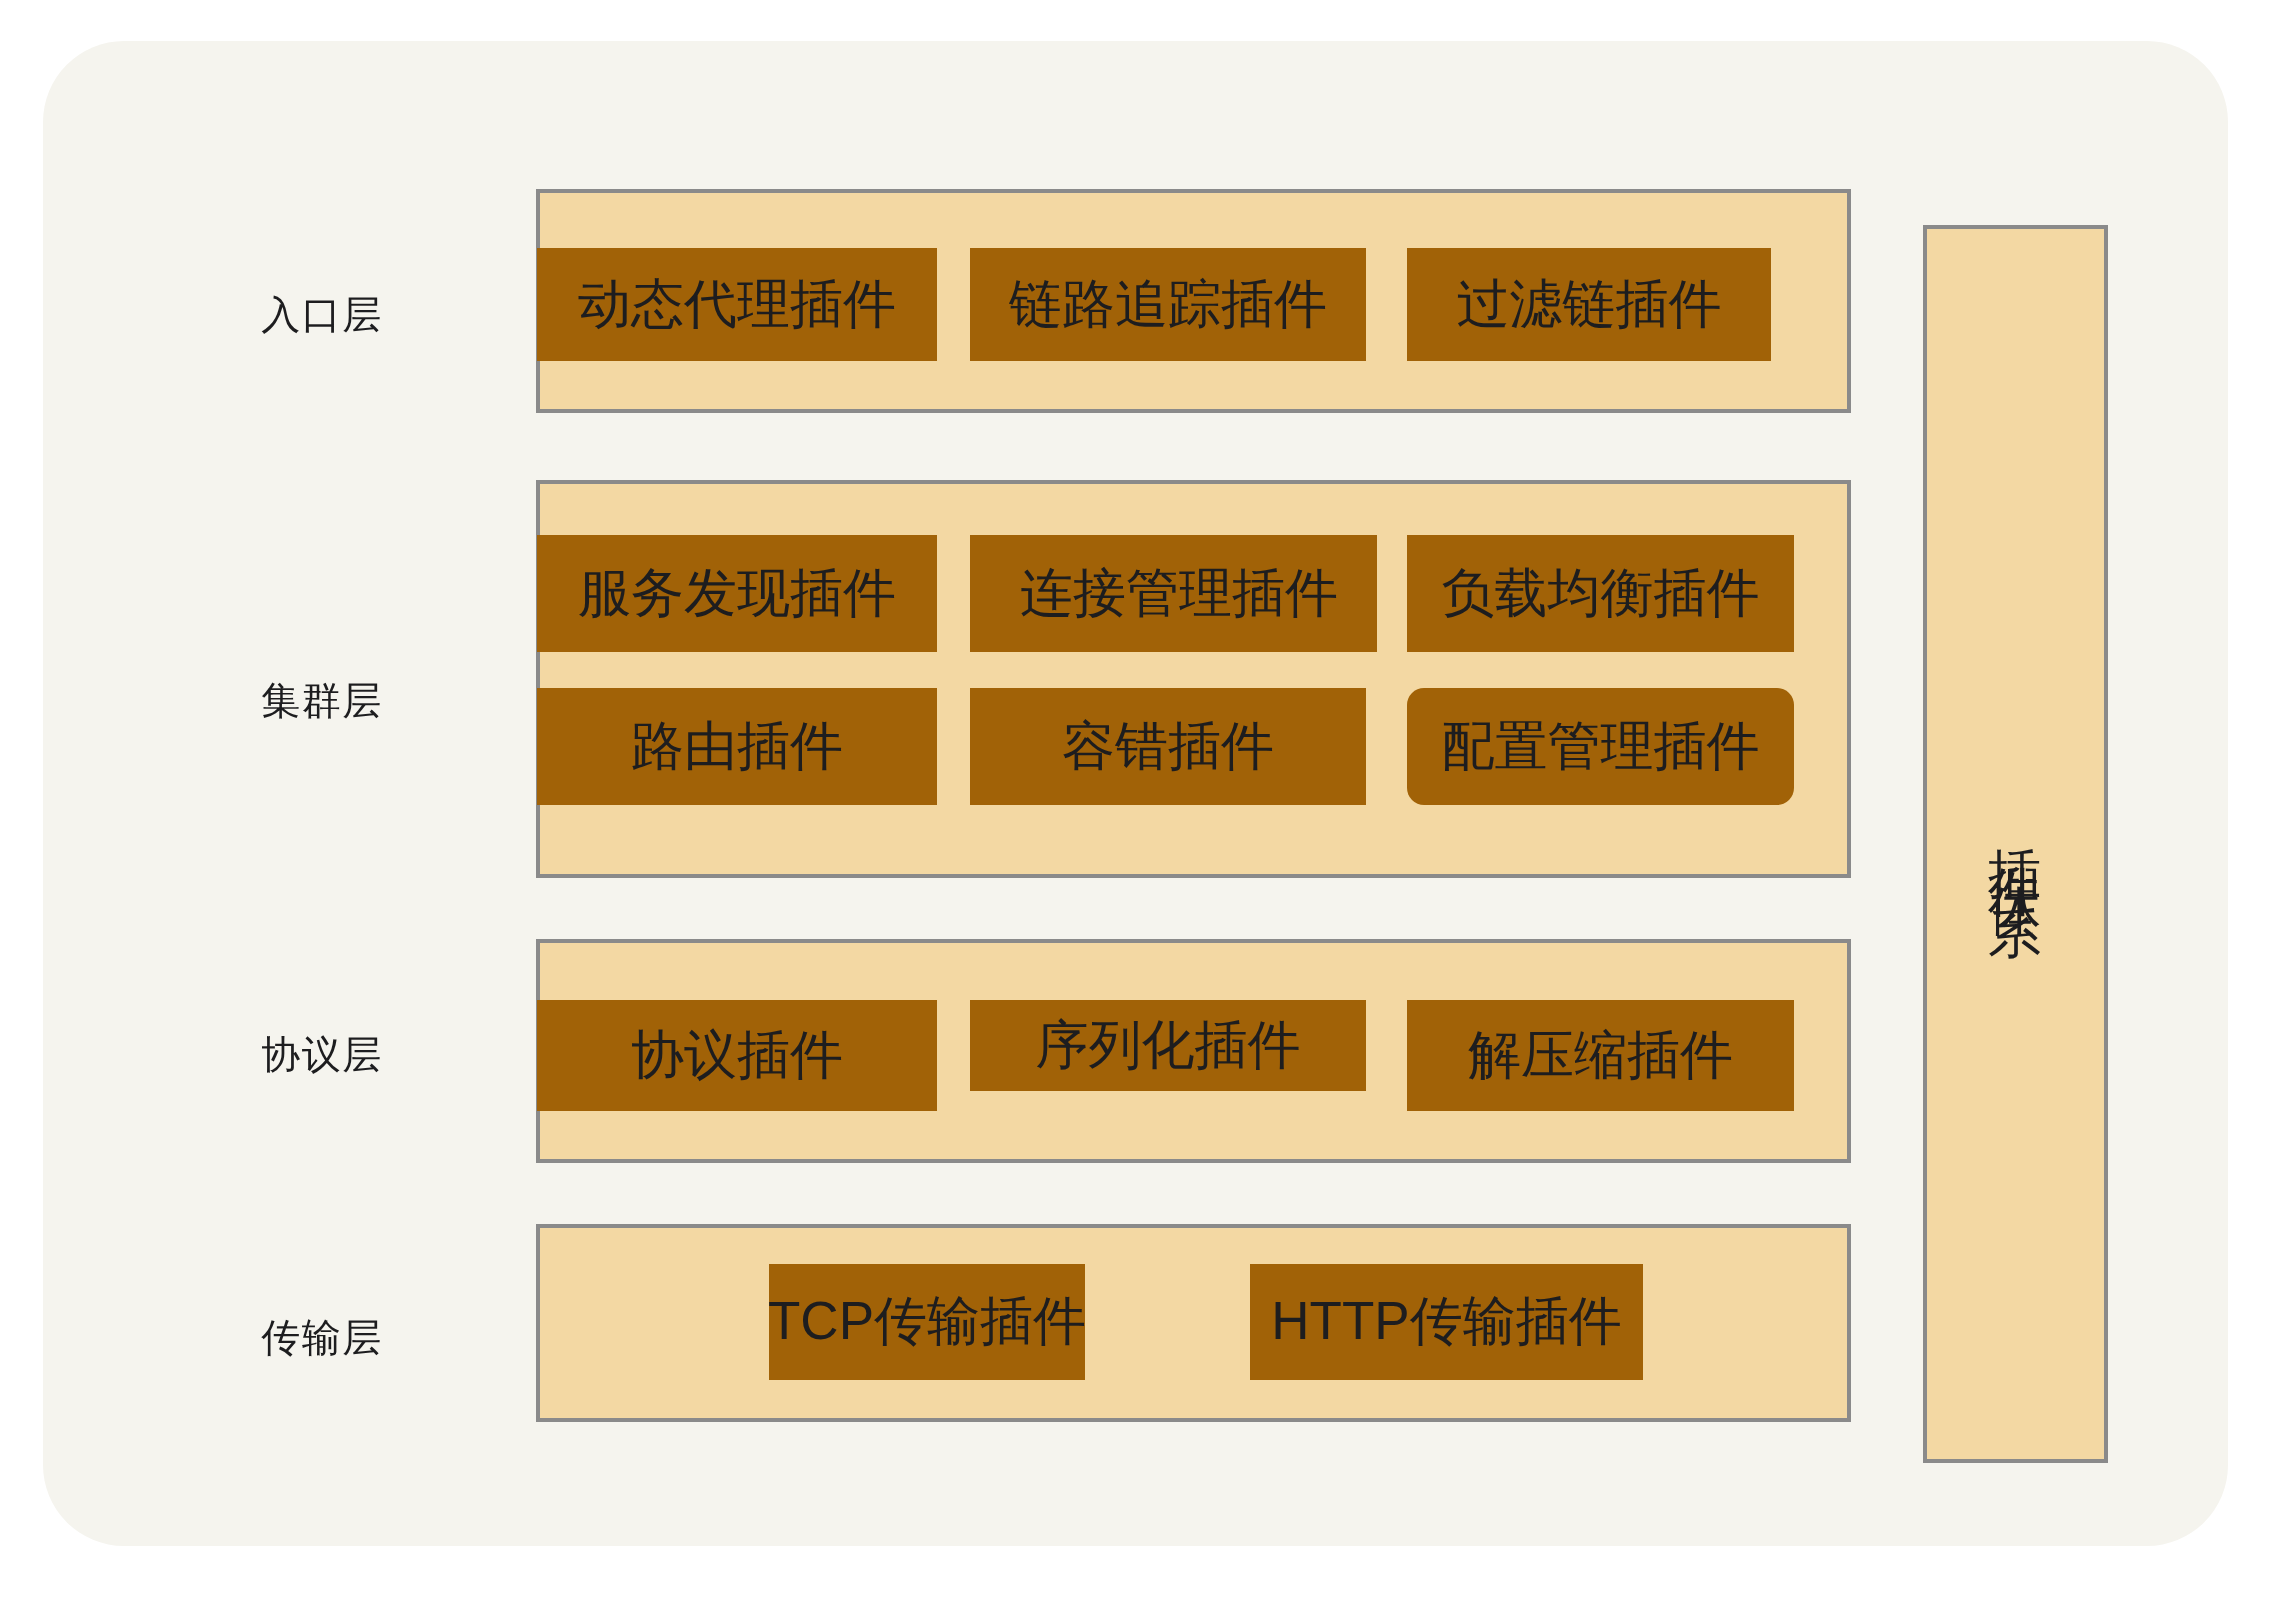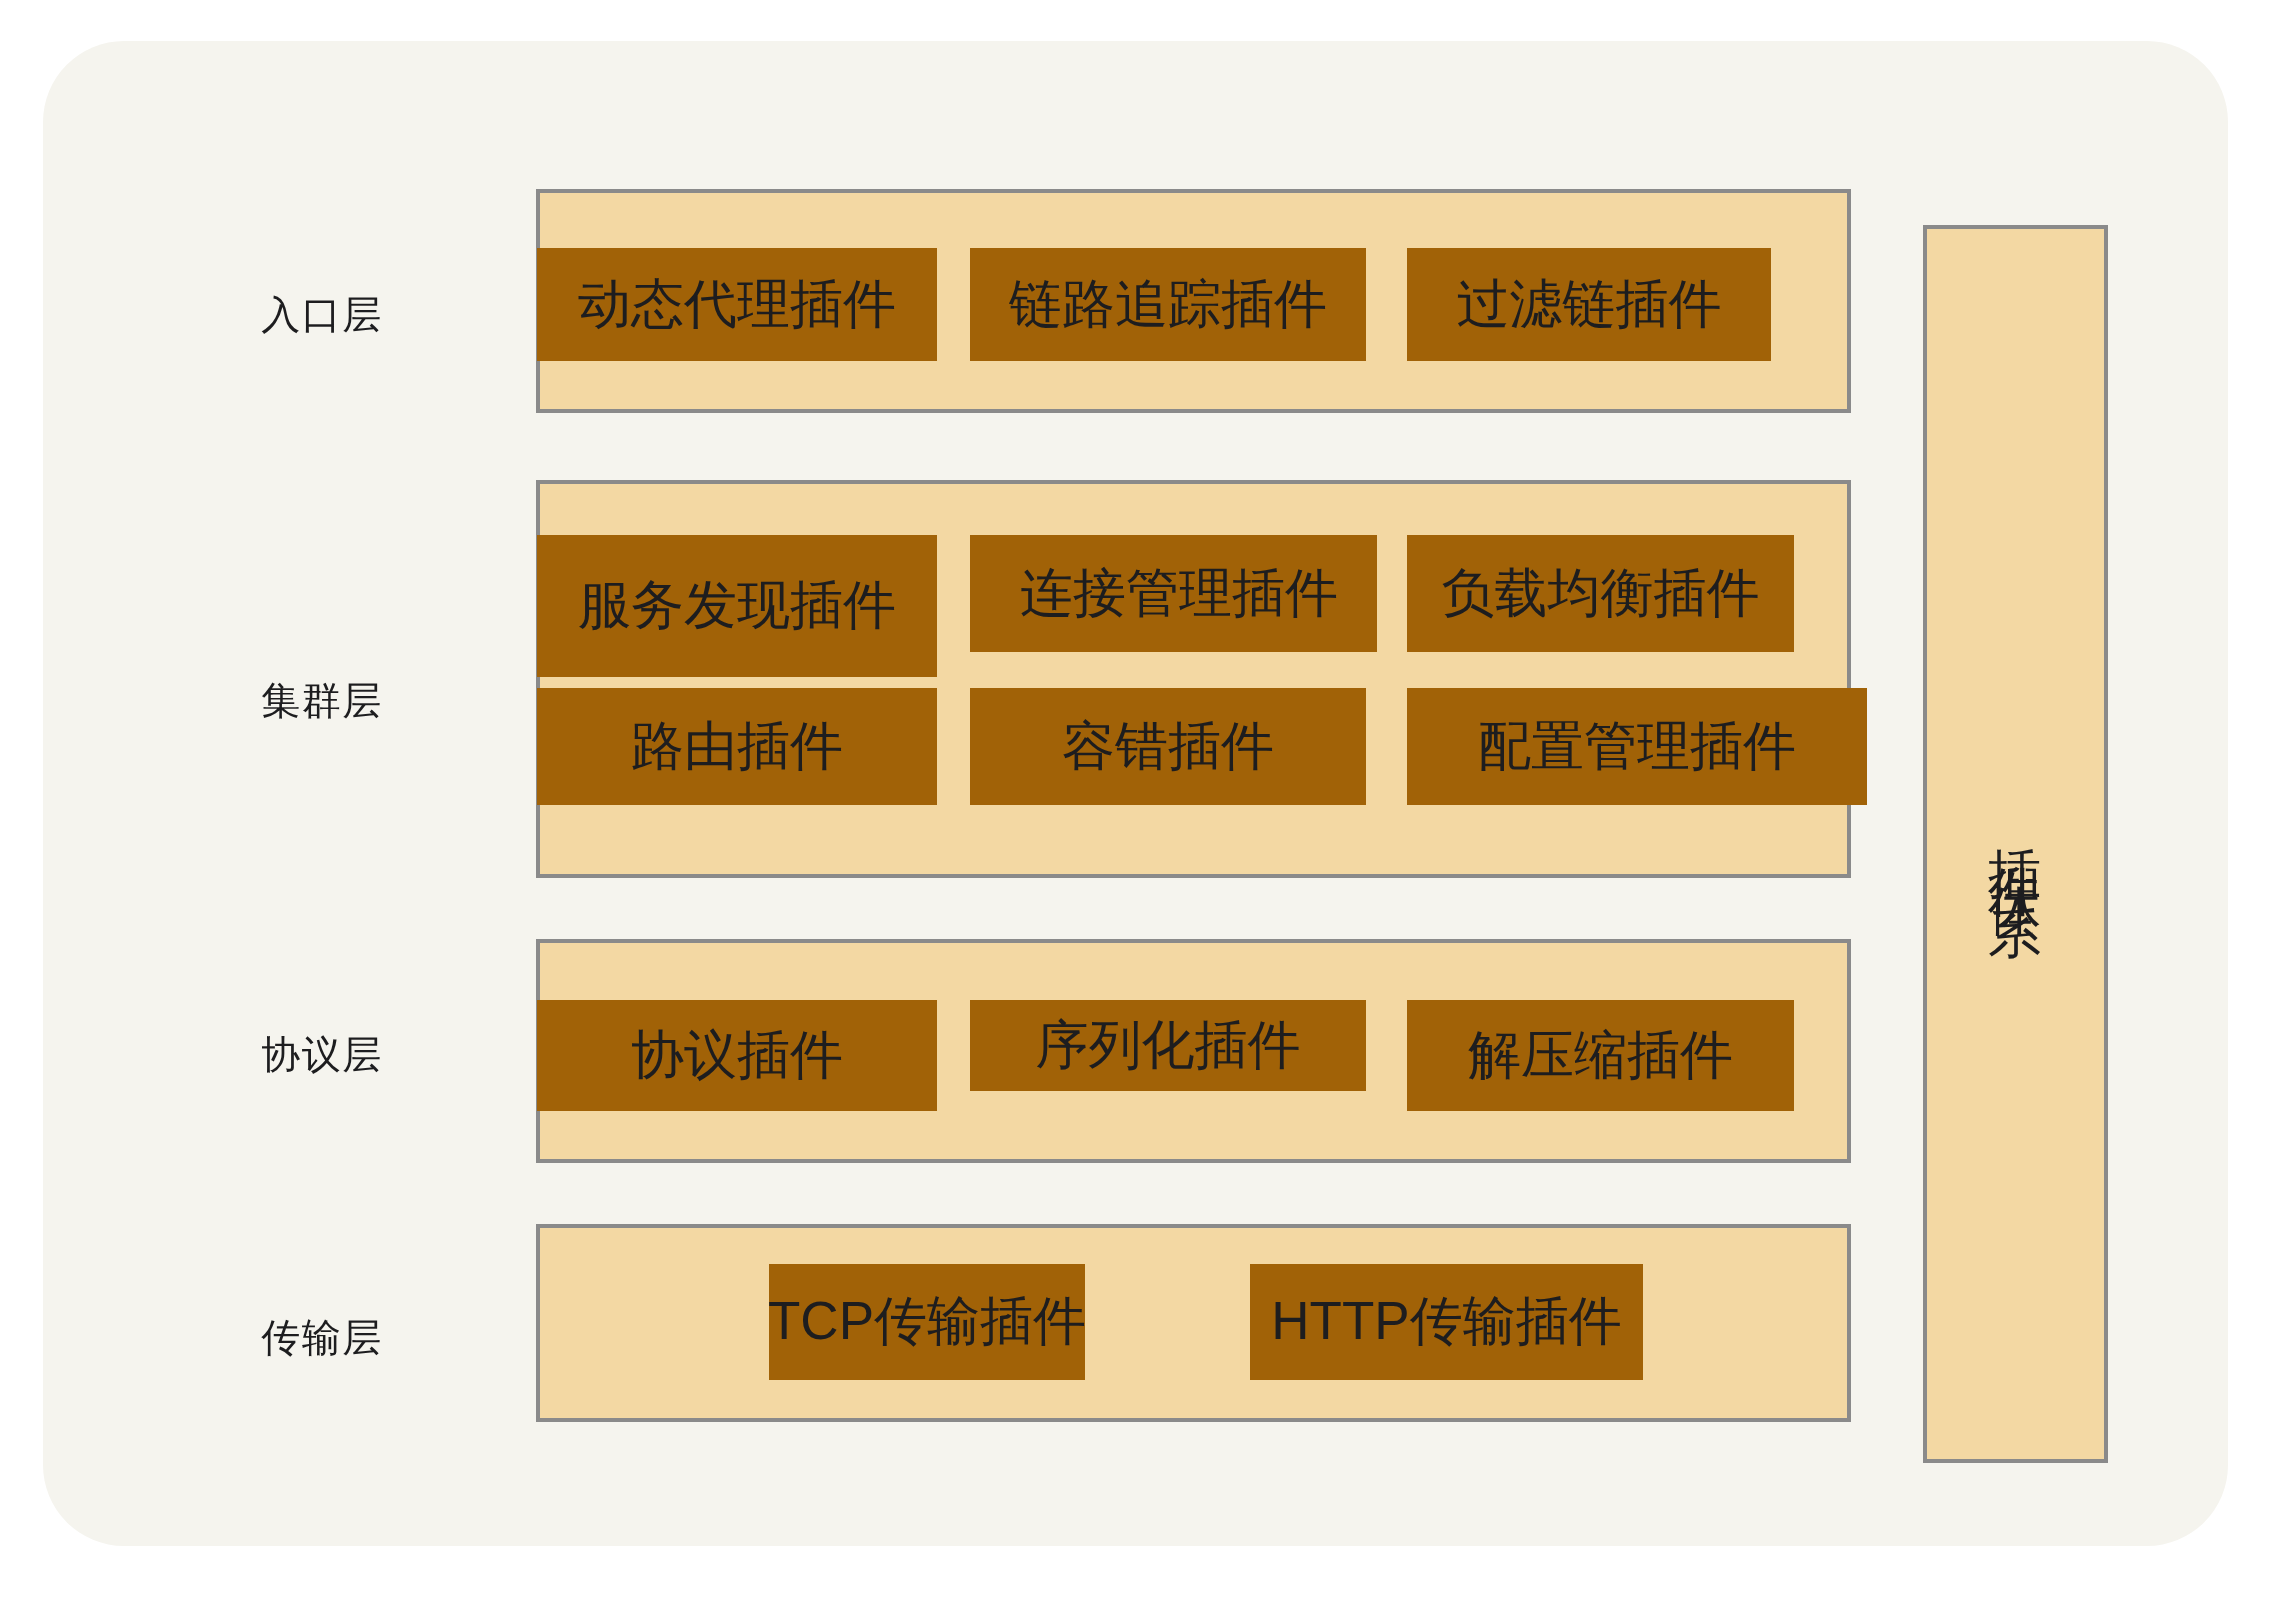--- a/index.html
+++ b/index.html
@@ -81,26 +81,26 @@
 <div class="page">
   <div class="canvas">
     <div id="rows-root">
         <div class="layer-label" style="top: 244px;">入口层</div>
         <div class="layer-box" style="top: 148px; height: 224px;"></div>
         <div class="plugin-box" style="left: 494px; top: 207px; width: 400px; height: 113px;">动态代理插件</div>
         <div class="plugin-box" style="left: 927px; top: 207px; width: 396px; height: 113px;">链路追踪插件</div>
         <div class="plugin-box" style="left: 1364px; top: 207px; width: 364px; height: 113px;">过滤链插件</div>
         <div class="layer-label" style="top: 630px;">集群层</div>
         <div class="layer-box" style="top: 439px; height: 398px;"></div>
-        <div class="plugin-box" style="left: 494px; top: 494px; width: 400px; height: 142px; text-align: right;">服务发现插件</div>
+        <div class="plugin-box" style="left: 494px; top: 494px; width: 400px; height: 117px; text-align: right;">服务发现插件</div>
         <div class="plugin-box" style="left: 927px; top: 494px; width: 396px; height: 117px; padding-left: 11px;">连接管理插件</div>
         <div class="plugin-box" style="left: 1364px; top: 494px; width: 387px; height: 117px;">负载均衡插件</div>
         <div class="plugin-box" style="left: 494px; top: 647px; width: 400px; height: 117px;">路由插件</div>
         <div class="plugin-box" style="left: 927px; top: 647px; width: 396px; height: 117px;">容错插件</div>
-        <div class="plugin-box" style="left: 1364px; top: 647px; width: 460px; height: 117px;">配置管理插件</div>
+        <div class="plugin-box" style="left: 1364px; top: 647px; width: 387px; height: 117px; border-radius: 17px;">配置管理插件</div>
         <div class="layer-label" style="top: 984px;">协议层</div>
         <div class="layer-box" style="top: 898px; height: 224px;"></div>
         <div class="plugin-box" style="left: 494px; top: 959px; width: 400px; height: 111px;">协议插件</div>
         <div class="plugin-box" style="left: 927px; top: 959px; width: 396px; height: 91px;">序列化插件</div>
         <div class="plugin-box" style="left: 1364px; top: 959px; width: 387px; height: 111px;">解压缩插件</div>
         <div class="layer-label" style="top: 1267px;">传输层</div>
         <div class="layer-box" style="top: 1183px; height: 198px;"></div>
         <div class="plugin-box" style="left: 726px; top: 1223px; width: 316px; height: 116px;">TCP传输插件</div>
         <div class="plugin-box" style="left: 1207px; top: 1223px; width: 393px; height: 116px;">HTTP传输插件</div>
       </div>

